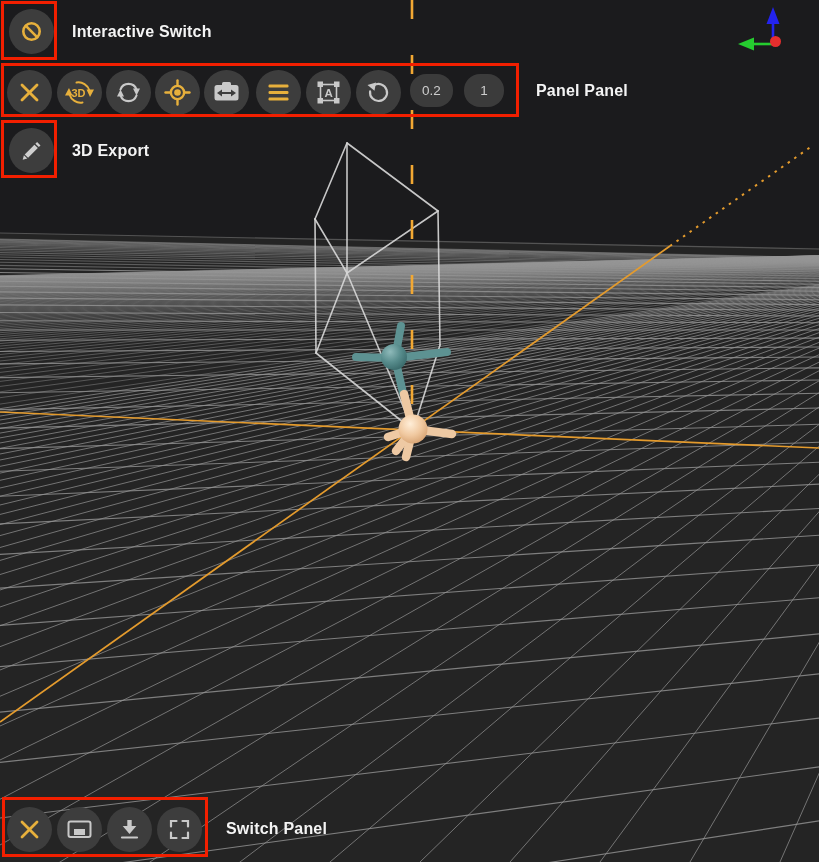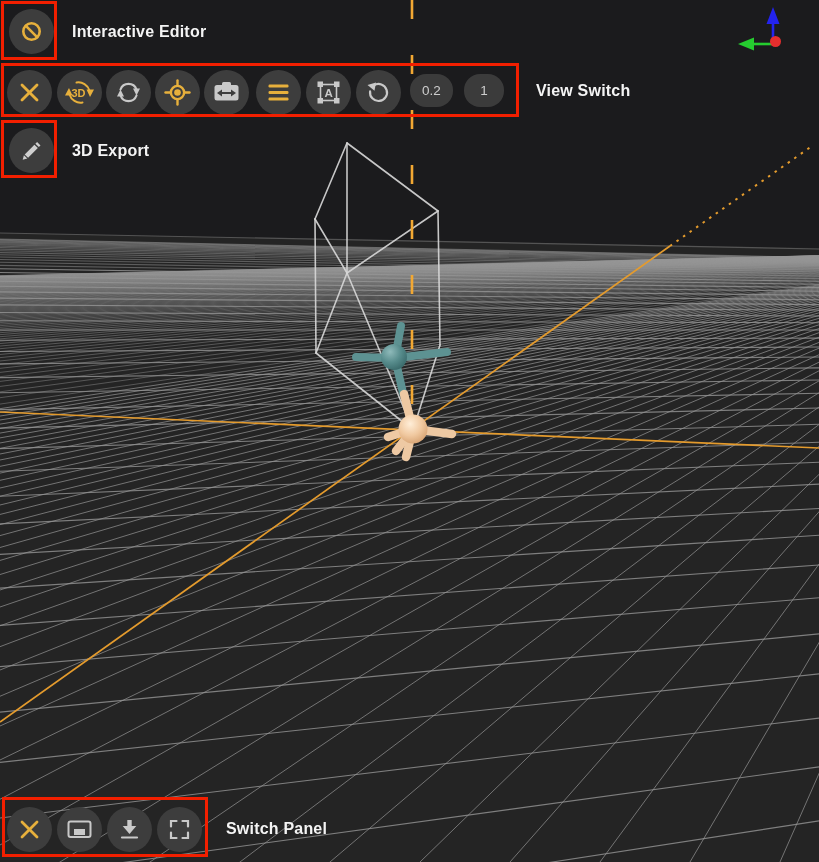--- a/index.html
+++ b/index.html
@@ -330,21 +330,21 @@
       <circle class="gz-redf" cx="775.5" cy="41.5" r="5.5"></circle>
     </g>
   </svg>
 
   <div class="cbtn" style="left:8.5px;top:8.5px;">
     <svg width="45" height="45" viewBox="-22.5 -22.5 45 45">
       <circle class="ic-y" r="8.2" stroke-width="2.6"></circle>
       <line class="ic-y" x1="-5.6" y1="-5.6" x2="5.6" y2="5.6" stroke-width="2.6"></line>
     </svg>
   </div>
-  <div class="lbl" style="left:72px;top:32px;">Interactive Editor</div>
+  <div class="lbl" style="left:72px;top:32px;">Interactive Switch</div>
 
   <div class="cbtn" style="left:7px;top:70px;">
     <svg width="45" height="45" viewBox="-22.5 -22.5 45 45">
       <line class="ic-y" x1="-7.5" y1="-7.5" x2="7.5" y2="7.5" stroke-width="2.8"></line>
       <line class="ic-y" x1="7.5" y1="-7.5" x2="-7.5" y2="7.5" stroke-width="2.8"></line>
     </svg>
   </div>
 
   <div class="cbtn" style="left:56.5px;top:70px;">
     <svg width="45" height="45" viewBox="-22.5 -22.5 45 45">
@@ -408,21 +408,21 @@
   <div class="cbtn" style="left:355.5px;top:70px;">
     <svg width="45" height="45" viewBox="-22.5 -22.5 45 45">
       <path class="ic-g" d="M -4.5,-7.2 A 8.5 8.5 0 1 1 -8.4,-1.2" stroke-width="2.2"></path>
       <polygon class="ic-gf" points="-11,-7.5 -2.5,-10 -4,-1.8"></polygon>
     </svg>
   </div>
 
   <div class="numfield" style="left:410px;">0.2</div>
   <div class="numfield" style="left:464px;width:40px;">1</div>
 
-  <div class="lbl" style="left:536px;top:91px;">View Switch</div>
+  <div class="lbl" style="left:536px;top:91px;">Panel Panel</div>
 
   <div class="cbtn" style="left:8.5px;top:127.5px;">
     <svg width="45" height="45" viewBox="-22.5 -22.5 45 45">
       <path class="ic-gf" style="fill:#cfcfcf" d="M -6.8,3.9 L 2.9,-5.8 L 6.3,-2.4 L -3.4,7.3 Z"></path>
       <path class="ic-gf" style="fill:#cfcfcf" d="M -7.6,4.7 L -8.8,9.3 L -4.2,8.1 Z"></path>
       <path class="ic-gf" style="fill:#cfcfcf" d="M 3.9,-6.8 L 5.6,-8.5 L 9,-5.1 L 7.3,-3.4 Z"></path>
     </svg>
   </div>
   <div class="lbl" style="left:72px;top:151px;">3D Export</div>
 

